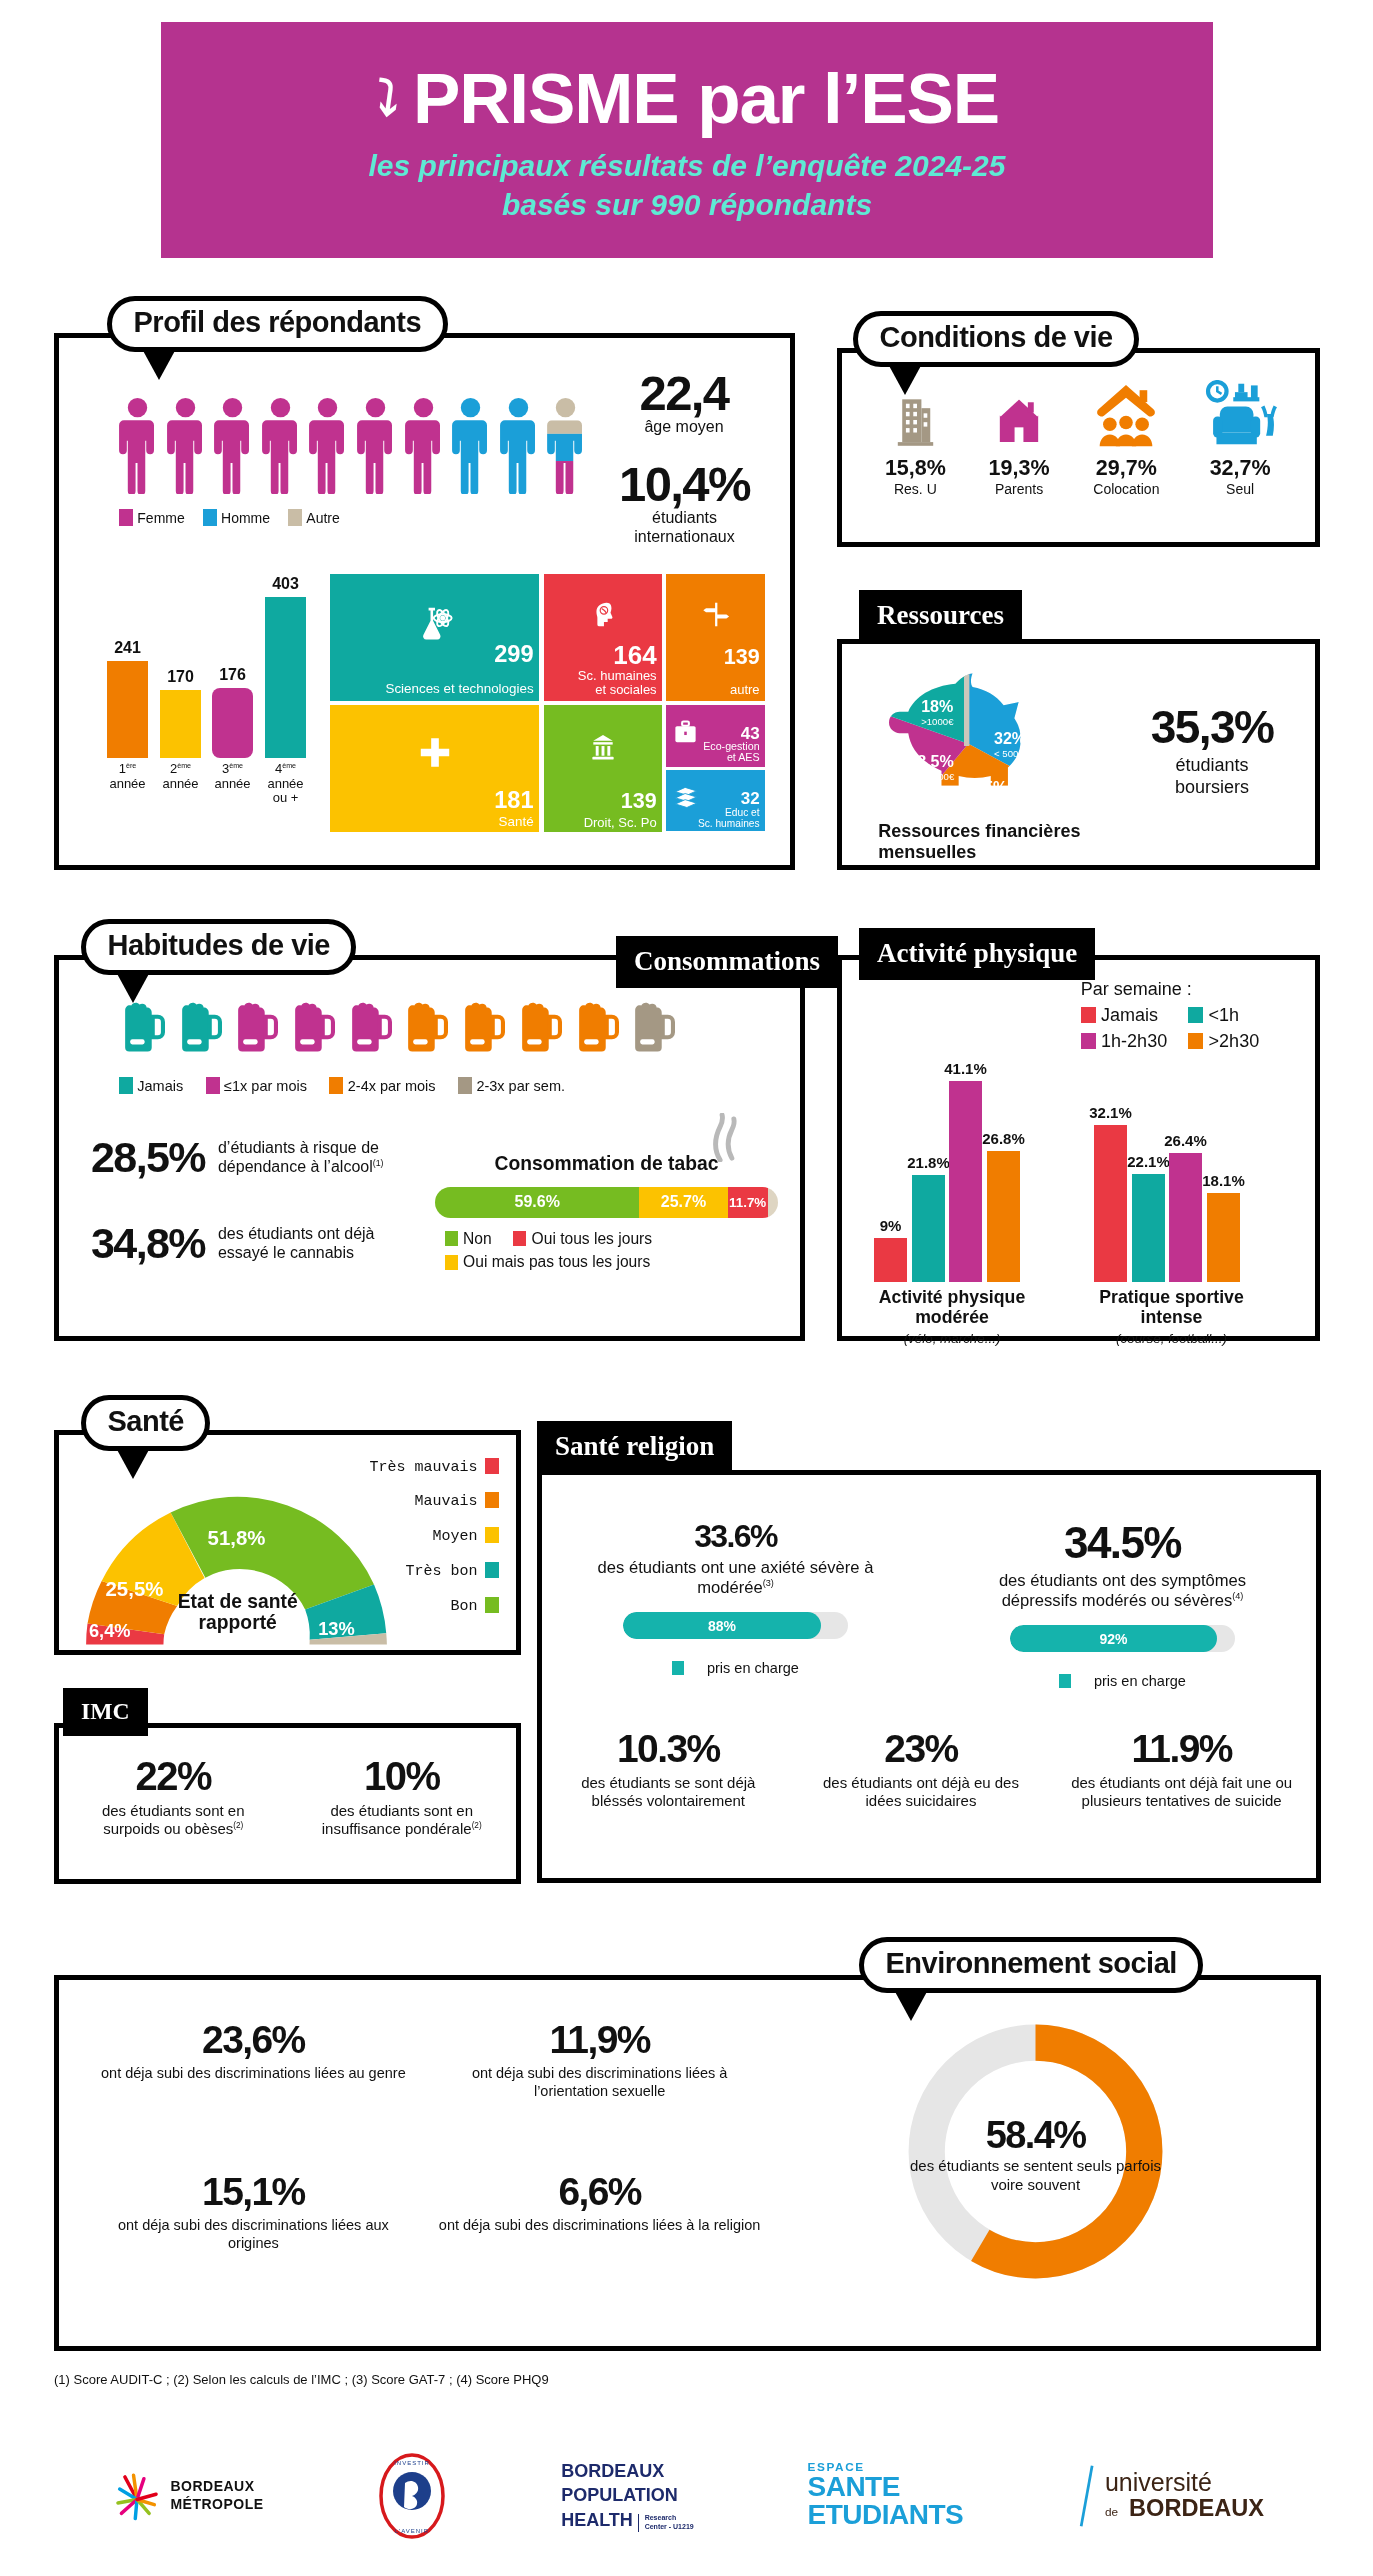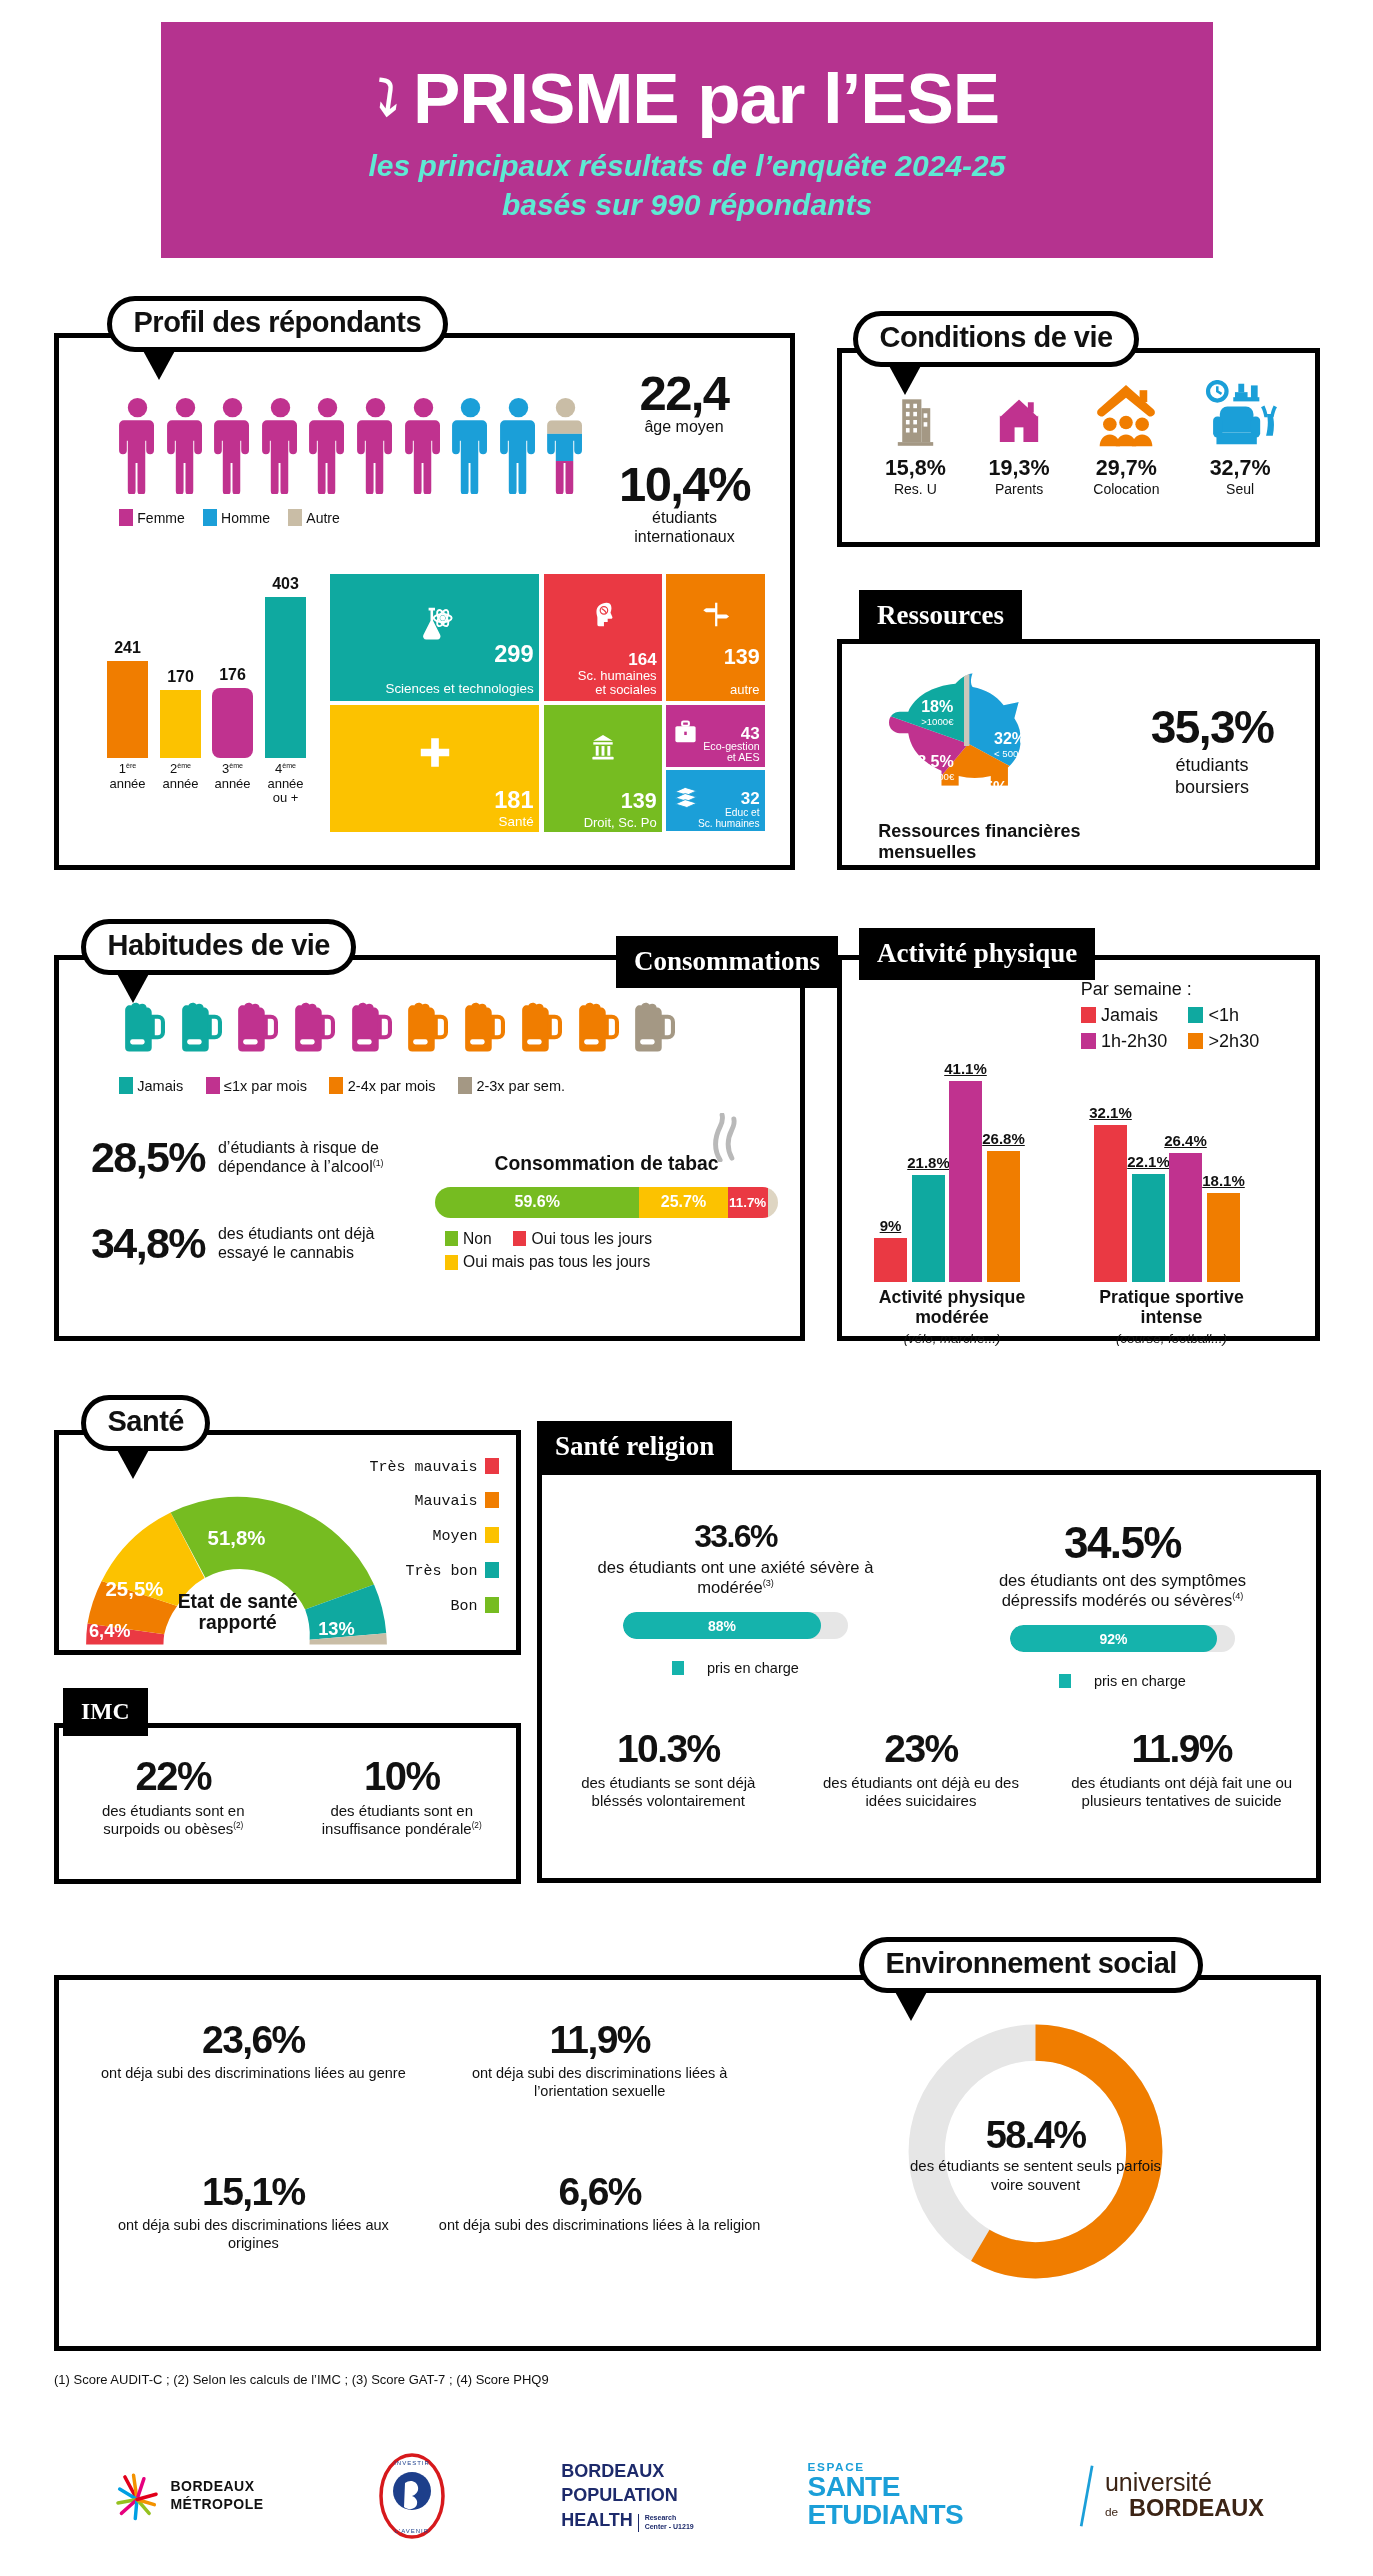--- a/index.html
+++ b/index.html
@@ -100,21 +100,21 @@
 
   
   .tbar { display: flex; height: 31px; border-radius: 15.6px; overflow: hidden; }
   .tseg { display: flex; align-items: center; justify-content: center;
           color: #fff; font-weight: bold; font-size: 16px; }
 
   
   .actgrp { position: relative; }
   .actbar { position: absolute; bottom: 0; width: 33px; }
   .actbar .v { position: absolute; bottom: 100%; left: 50%; transform: translateX(-50%);
-               font-weight: bold; font-size: 15px; margin-bottom: 4.3px; white-space: nowrap; text-decoration: underline; }
+               font-weight: bold; font-size: 15px; margin-bottom: 4.3px; white-space: nowrap; }
 
   
   .pill { width: 225px; height: 27px; border-radius: 13.4px; background: #e6e6e6; position: relative; overflow: hidden; }
   .pill .fill { position: absolute; left: 0; top: 0; bottom: 0; background: #15b3ac;
                 display: flex; align-items: center; justify-content: center;
                 color: #fff; font-weight: bold; font-size: 14px; border-radius: 13.4px; }
   .pill-legend { display: flex; align-items: center; gap: 23px; font-size: 14.5px; margin-top: 21px; justify-content: center;}
   .pill-legend .sw { width: 11.8px; height: 14px; background: #15b3ac; display: inline-block; }
 
   .stat { text-align: center; }
@@ -269,21 +269,21 @@
         <span class="tv" style="bottom:34px; font-size:23.6px;">299</span>
         <span class="tl" style="bottom:4.3px; font-size:13.4px;">Sciences et technologies</span>
       </div>
 
       <div class="tile" style="left:214px; top:0; width:118px; height:127px; background:#ea3943;">
         <svg class="ti" style="top:26px;" width="30" height="30" viewBox="0 0 64 64">
           <path d="M40 6c-12 0-22 8-22 19 0 6 2 9 2 13v14a4 4 0 0 0 4 4h10v-9h8v-7h7a3 3 0 0 0 3-4l-4-9c1-3 2-6 2-9C50 12 48 6 40 6z" fill="#fff"></path>
           <circle cx="34" cy="22" r="8" fill="none" stroke="#ea3943" stroke-width="2.5"></circle>
           <path d="M29 18c5 3 9 6 10 10" fill="none" stroke="#ea3943" stroke-width="2.5"></path>
         </svg>
-        <span class="tv" style="bottom:33px; font-size:17px;">164</span>
+        <span class="tv" style="bottom:33px; font-size:26px;">164</span>
         <span class="tl" style="bottom:4.3px; font-size:13px;">Sc. humaines<br>et sociales</span>
       </div>
 
       <div class="tile" style="left:336px; top:0; width:99px; height:127px; background:#f07d00;">
         <svg class="ti" style="top:26px;" width="29" height="29" viewBox="0 0 64 64">
           <rect x="30" y="6" width="5" height="52" fill="#fff"></rect>
           <path d="M10 18h22v9H10l-6-4.5z" fill="#fff"></path>
           <path d="M55 32H33v9h22l6-4.5z" fill="#fff"></path>
         </svg>
         <span class="tv" style="bottom:33px; font-size:21.5px;">139</span>

